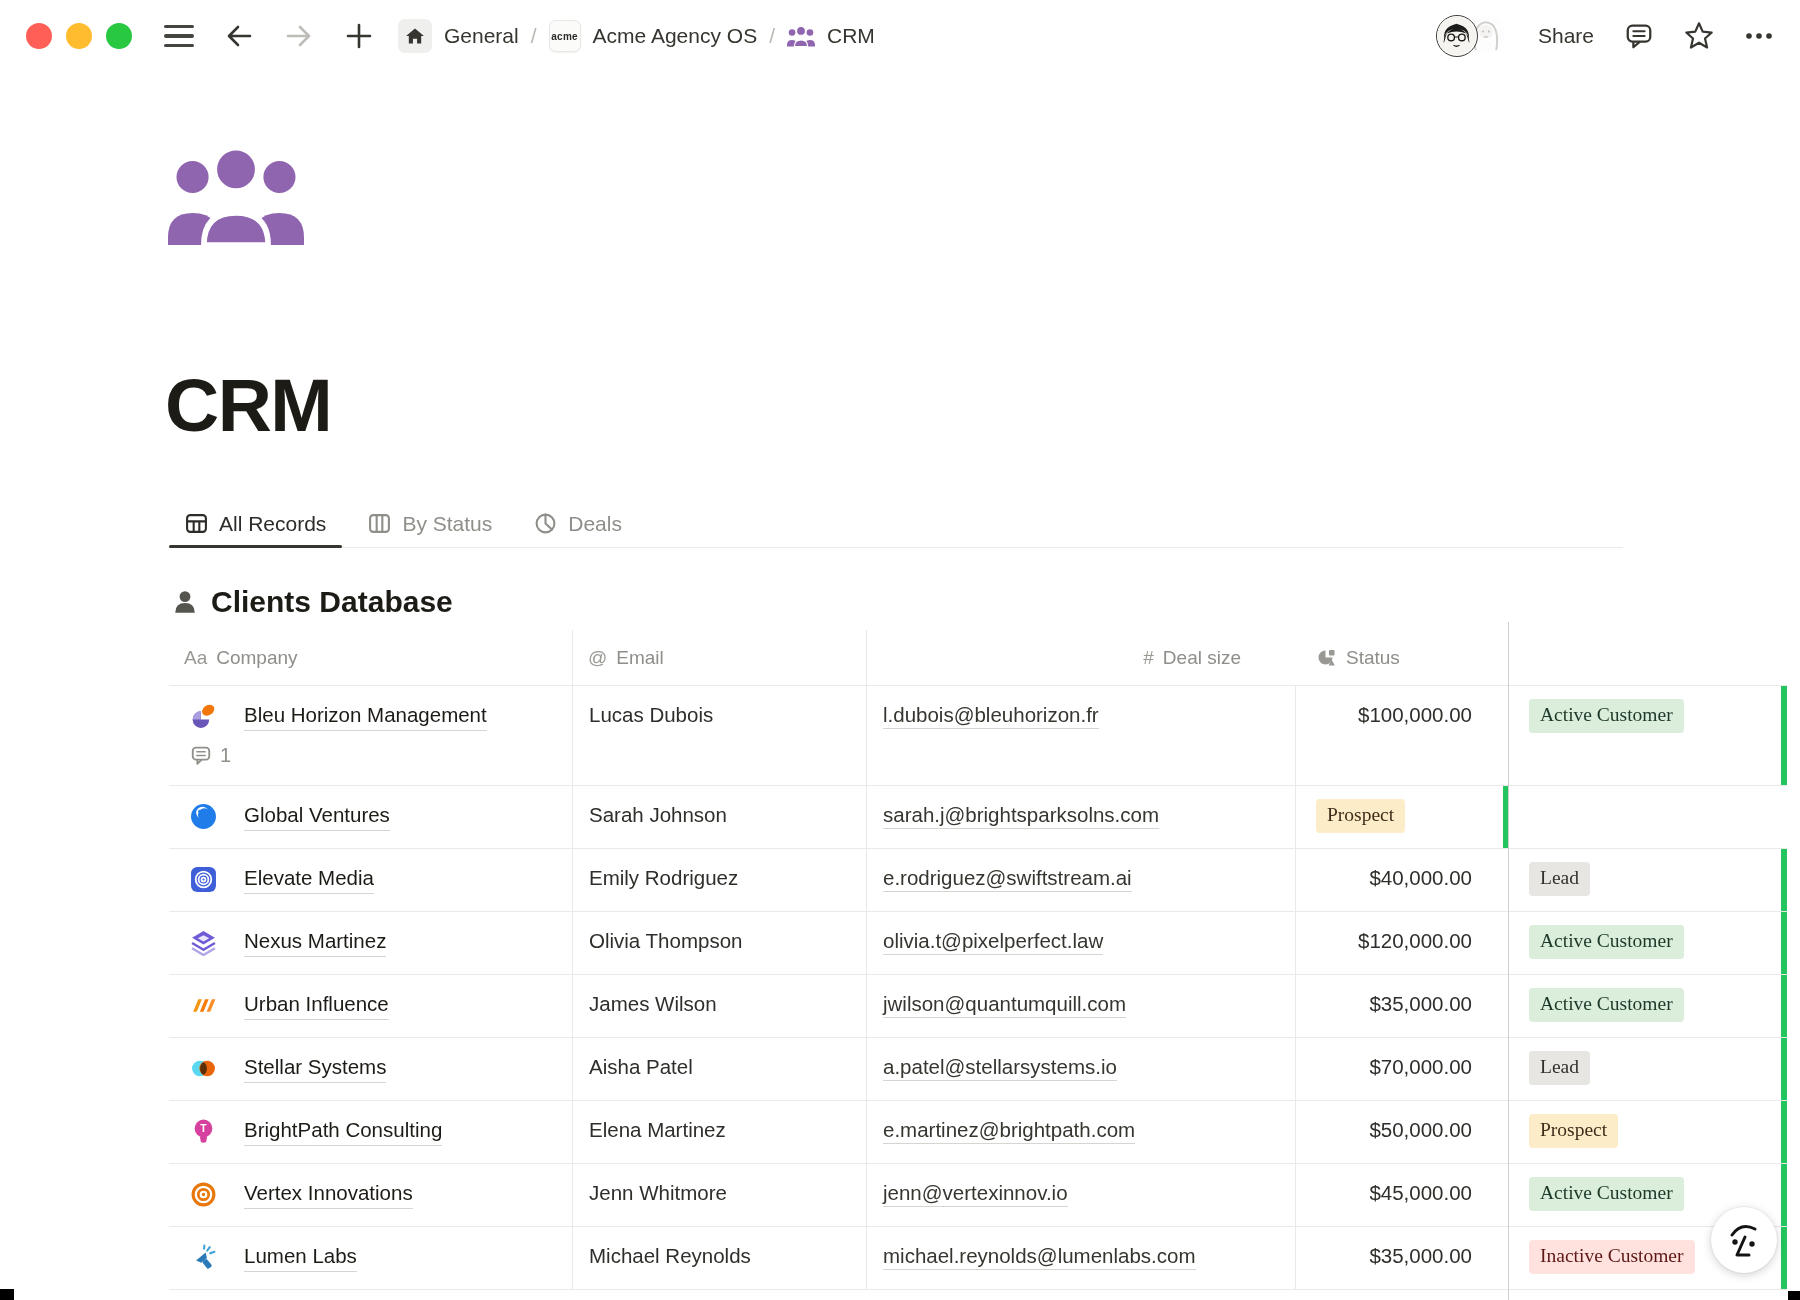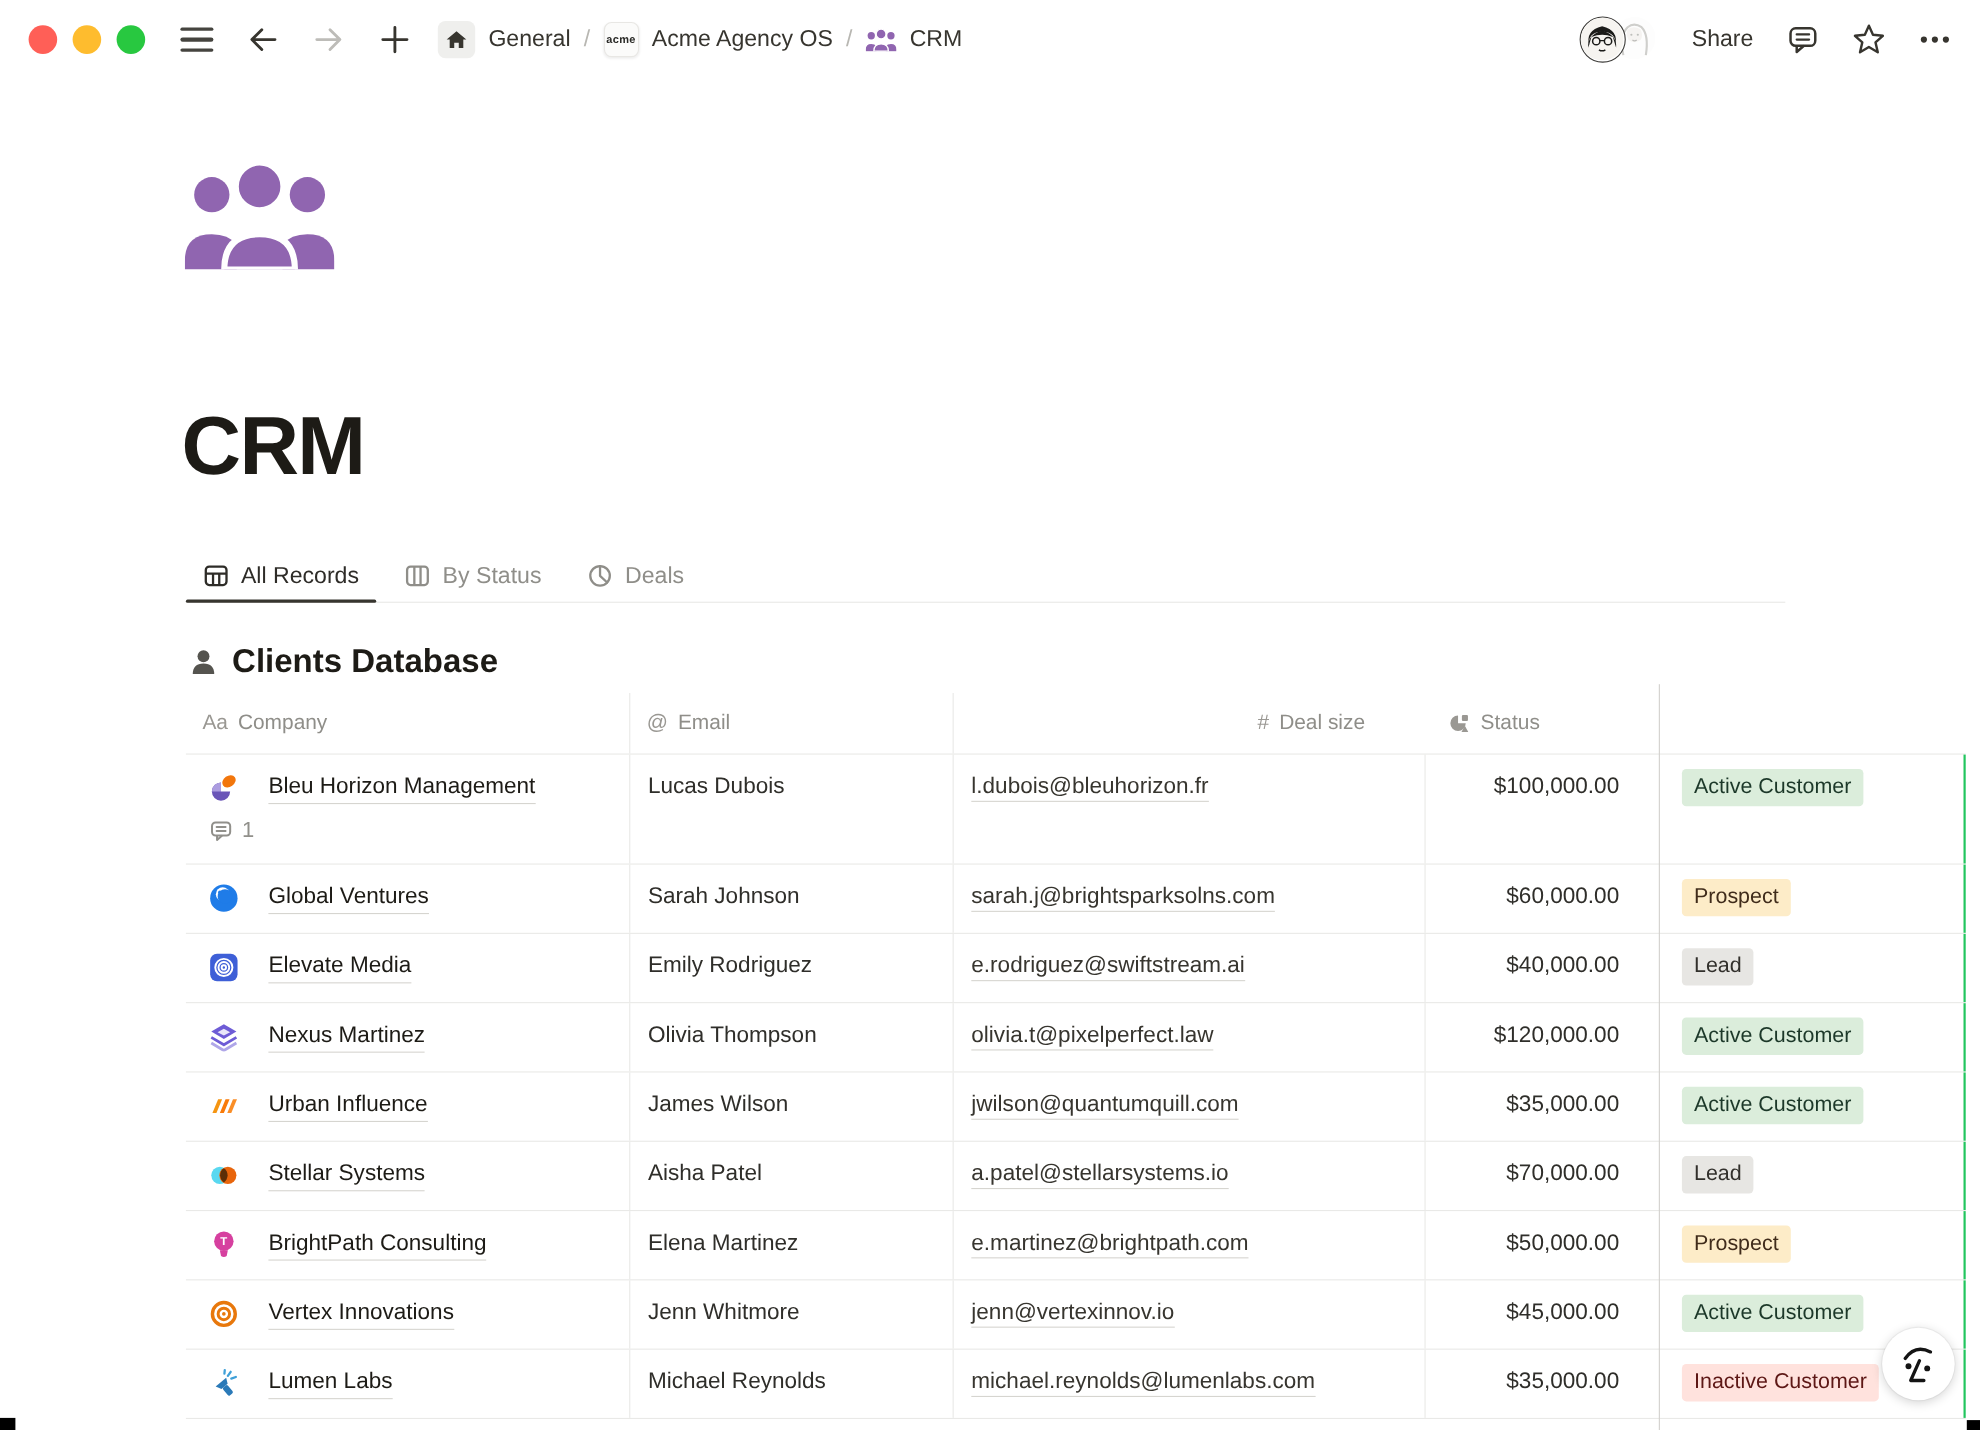--- a/index.html
+++ b/index.html
@@ -56,21 +56,21 @@
   .table { position:absolute; left:169px; top:630px; width:1618px; }
   .thead, .trow { display:grid; grid-template-columns:404px 294px 429px 213px 278px; }
   .thead { height:56px; border-bottom:1px solid #E9E9E7; }
   .hcell { display:flex; align-items:center; gap:9px; padding-left:15px;
            font-size:19px; color:#8F8E89; }
   .hcell.num { justify-content:flex-end; padding-right:55px; }
   .hglyph { font-size:19px; color:#9A9893; }
   .thead .b { border-right:1px solid #E9E9E7; }
   .trow { border-bottom:1px solid #E9E9E7; }
   .trow .c1,.trow .c2,.trow .c3 { border-right:1px solid #E9E9E7; }
-  .trow .c5 { border-right:2px solid #22c55e; }
+  .trow .c5 { border-right:6px solid #22c55e;font-family:Liberation Serif, serif; }
   .cell { padding:16px 16px 0 16px; font-size:20.5px; color:#2F2E2A; line-height:26px; }
   .c1 { padding-left:21px; display:flex; flex-direction:column; gap:11px; }
   .c1 .titleline { display:flex; align-items:center; gap:27px; }
   .company-name { font-weight:500; color:#1D1B16;
         border-bottom:1.5px solid #D6D5D0; padding-bottom:2px; }
   .email a, .email span { color:#37352F; border-bottom:1.5px solid #D6D5D0; padding-bottom:2px; }
   .c4 { text-align:right; padding-right:37px; }
   .c5 { padding-left:20px; padding-top:13px; }
   .commentline { display:flex; align-items:center; gap:8px; color:#91908B; font-size:20px; }
   .badge { display:inline-block; padding:3px 11px 5px; border-radius:4px; font-size:19.5px;
@@ -304,21 +304,20 @@
         <circle cx="13" cy="13" r="12" fill="#1F7CE8"></circle>
         <circle cx="12" cy="9.5" r="6" fill="#fff"></circle>
         <circle cx="14" cy="11.5" r="6.4" fill="#1F7CE8"></circle>
         <circle cx="9.5" cy="8" r="1.6" fill="#1F7CE8"></circle>
       </svg>
       <span class="company-name">Global Ventures</span>
     </div>
       </div>
     <div class="cell c2">Sarah Johnson</div>
     <div class="cell c3 email"><span>sarah.j@brightsparksolns.com</span></div>
-    <div class="cell c4">$60,000.00</div>
     <div class="cell c5">
       <span class="badge" data-color="yellow">Prospect</span>
     </div>
   </div>
 
   <div class="trow" style="height:63px;">
     <div class="cell c1">
         <div class="titleline">
       <svg width="27" height="27" viewBox="0 0 26 26">
         <rect x="1" y="1" width="24" height="24" rx="6" fill="#3E5FD7"></rect>

